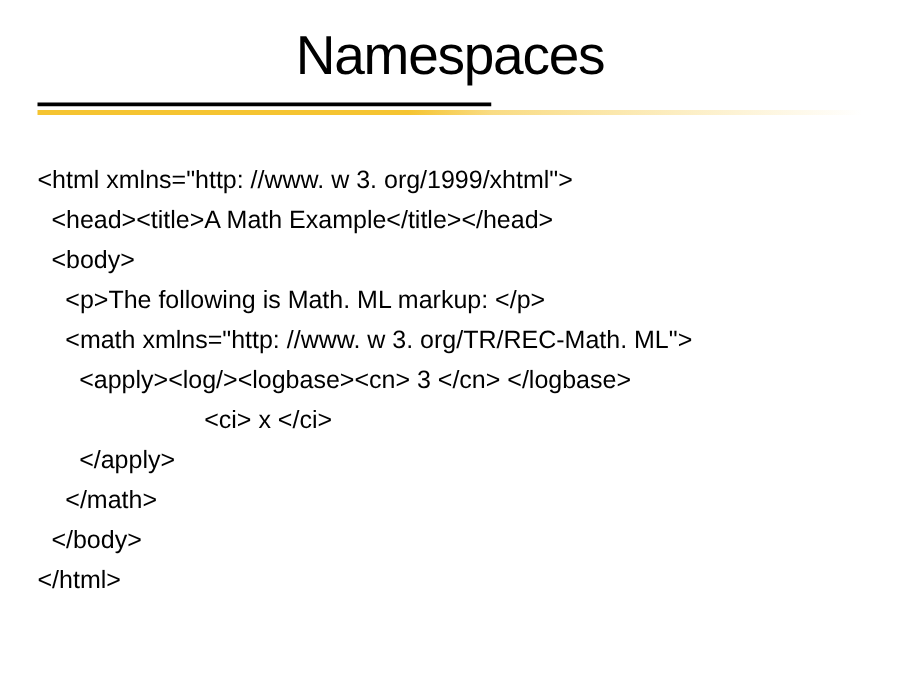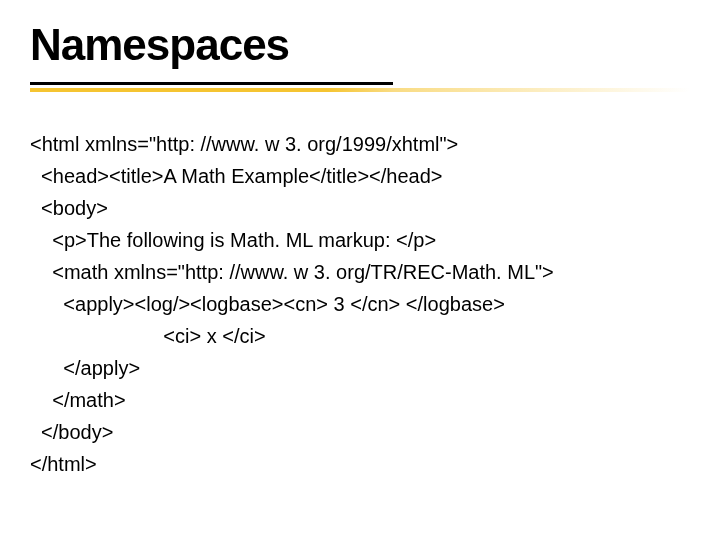--- a/index.html
+++ b/index.html
@@ -8,25 +8,26 @@
     height: 540px;
     background: #ffffff;
     font-family: Verdana, Geneva, sans-serif;
     overflow: hidden;
   }
   .slide {
     padding: 20px 30px 30px 30px;
   }
   .title {
     font-family: Arial, Helvetica, sans-serif;
-    font-weight: 700;
+    font-weight: 400;
     font-size: 44px;
     color: #000000;
     letter-spacing: -1px;
     margin-bottom: 12px;
+    text-align: center;
   }
   .rule-wrap {
     position: relative;
     height: 28px;
     margin-bottom: 18px;
   }
   .rule-yellow {
     position: absolute;
     left: 0;
     right: 0;

